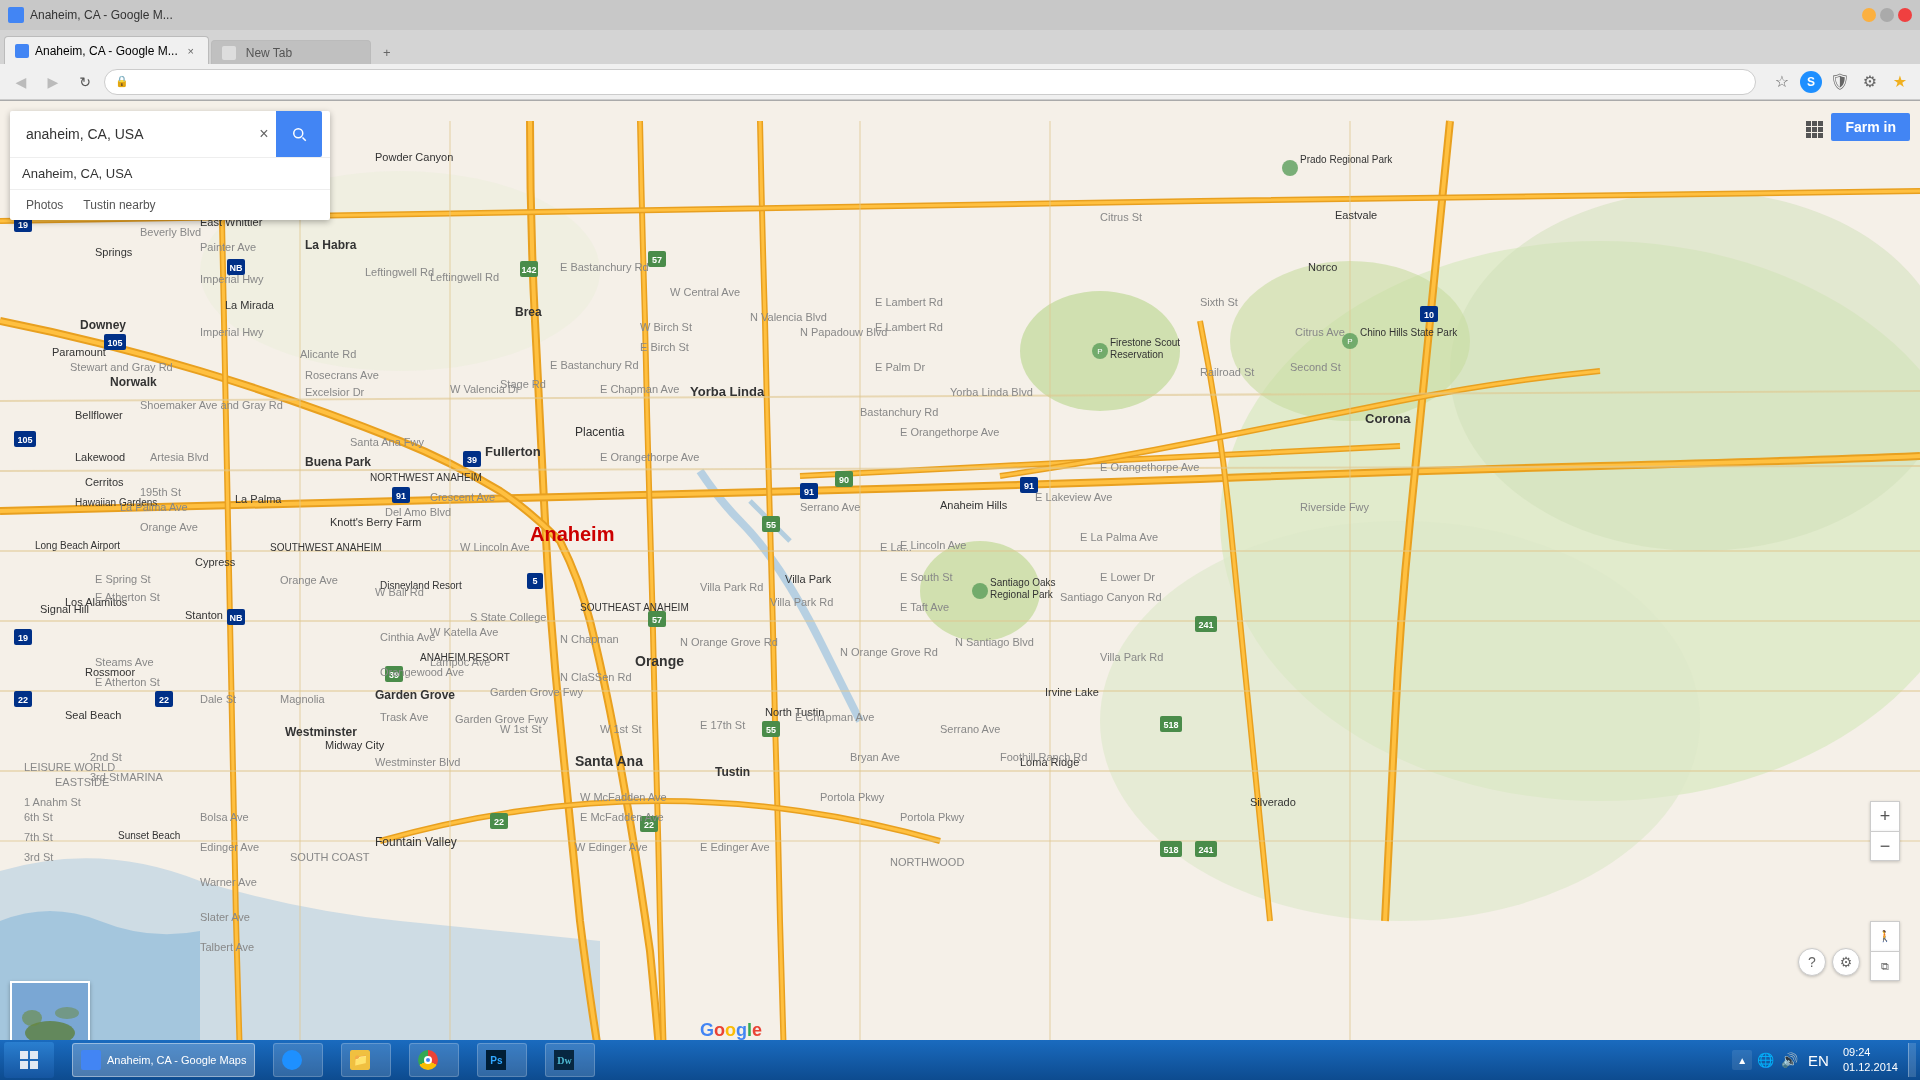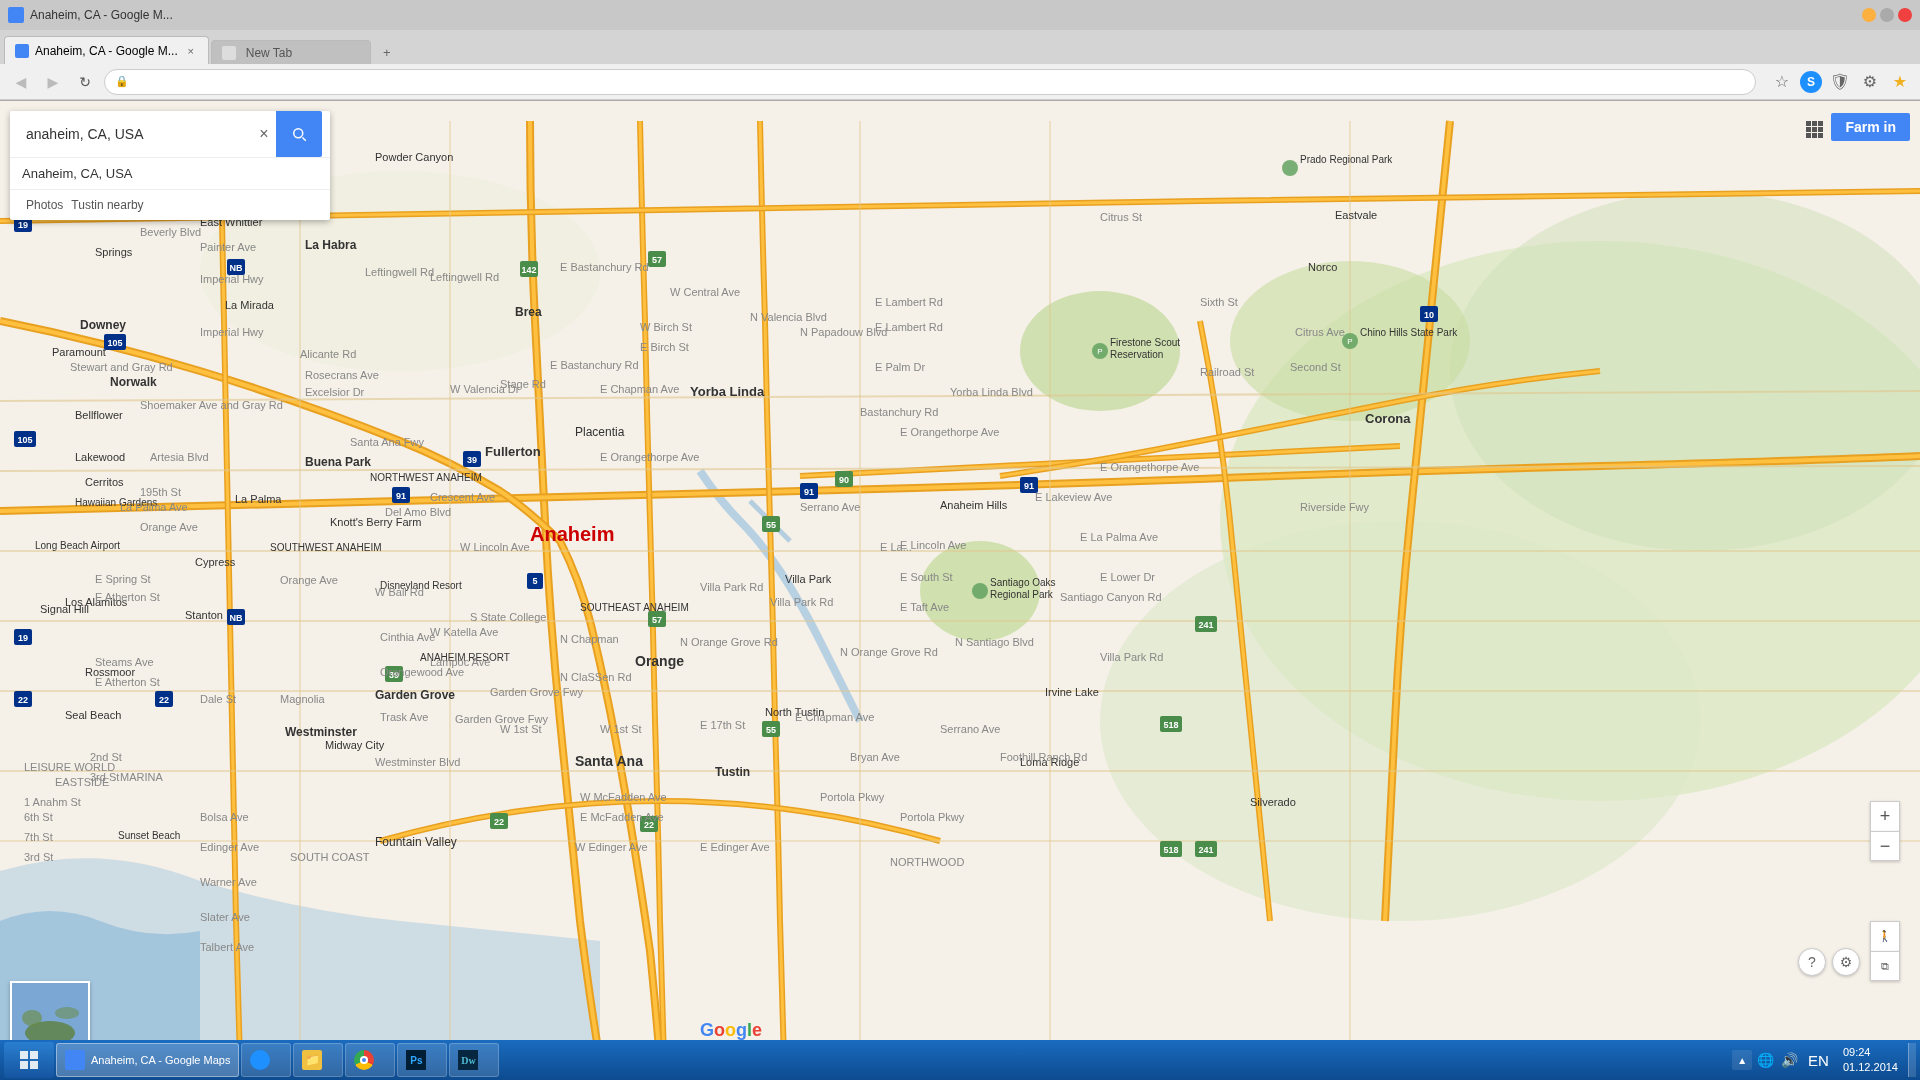--- a/index.html
+++ b/index.html
@@ -27,29 +27,29 @@
     
     .map-svg { position: absolute; top: 0; left: 0; width: 100%; height: 100%; }
 
     
     .search-panel { position: absolute; top: 10px; left: 10px; width: 320px; background: white; border-radius: 2px; box-shadow: 0 2px 6px rgba(0,0,0,0.3); z-index: 10; }
     .search-bar { display: flex; align-items: center; height: 46px; padding: 0 8px; }
     .search-input { flex: 1; border: none; outline: none; font-size: 14px; color: #333; padding: 0 8px; }
     .search-clear { width: 24px; height: 24px; display: flex; align-items: center; justify-content: center; cursor: pointer; color: #666; font-size: 16px; }
     .search-submit { width: 46px; height: 46px; background: #4285f4; display: flex; align-items: center; justify-content: center; cursor: pointer; flex-shrink: 0; border-radius: 0 2px 2px 0; }
     .search-result { padding: 8px 12px; font-size: 13px; color: #333; border-top: 1px solid #eee; cursor: pointer; }
-    .search-actions { display: flex; padding: 6px 12px; gap: 0; border-top: 1px solid #eee; }
+    .search-actions { display: flex; padding: 6px 12px; gap: 12px; border-top: 1px solid #eee; }
     .search-action-btn { font-size: 12px; color: #555; cursor: pointer; padding: 2px 4px; }
 
     
     .earth-thumbnail { position: absolute; bottom: 20px; left: 10px; width: 80px; height: 80px; background: #7aa7d4; border: 2px solid white; cursor: pointer; box-shadow: 0 2px 4px rgba(0,0,0,0.3); z-index: 10; overflow: hidden; }
     .earth-label { position: absolute; bottom: 4px; left: 10px; font-size: 11px; color: white; font-weight: bold; text-shadow: 1px 1px 2px rgba(0,0,0,0.5); z-index: 11; }
 
     
-    .taskbar { position: fixed; bottom: 0; left: 0; width: 100%; height: 40px; background: linear-gradient(to bottom, #1a6bbf, #0d4b8f); display: flex; align-items: center; padding: 0 4px; gap: 2px; z-index: 100; }
+    .taskbar { position: fixed; bottom: 0; left: 0; width: 100%; height: 40px; background: linear-gradient(to bottom, #1a6bbf, #0d4b8f); display: flex; align-items: center; padding: 0 4px; gap: 18px; z-index: 100; }
     .taskbar-start { width: 50px; height: 36px; background: linear-gradient(to bottom, #2a7fd0, #1555a0); border-radius: 3px; display: flex; align-items: center; justify-content: center; cursor: pointer; }
     .taskbar-start svg { width: 24px; height: 24px; }
     .taskbar-item { height: 34px; padding: 0 8px; background: rgba(255,255,255,0.15); border: 1px solid rgba(255,255,255,0.2); border-radius: 3px; display: flex; align-items: center; gap: 6px; cursor: pointer; font-size: 12px; color: white; min-width: 120px; }
     .taskbar-item.active { background: rgba(255,255,255,0.25); border-color: rgba(255,255,255,0.4); }
     .taskbar-spacer { flex: 1; }
     .taskbar-tray { display: flex; align-items: center; gap: 4px; }
     .tray-icon { width: 20px; height: 20px; display: flex; align-items: center; justify-content: center; color: white; font-size: 14px; cursor: pointer; }
     .tray-time { color: white; font-size: 11px; text-align: left; line-height: 1.4; padding: 0 6px; }
     .tray-lang { color: white; font-size: 15px; padding: 0 4px; cursor: pointer; }
     .tray-notify { width: 20px; height: 20px; display: flex; align-items: center; justify-content: center; background: rgba(255,255,255,0.1); border-radius: 2px; cursor: pointer; }

